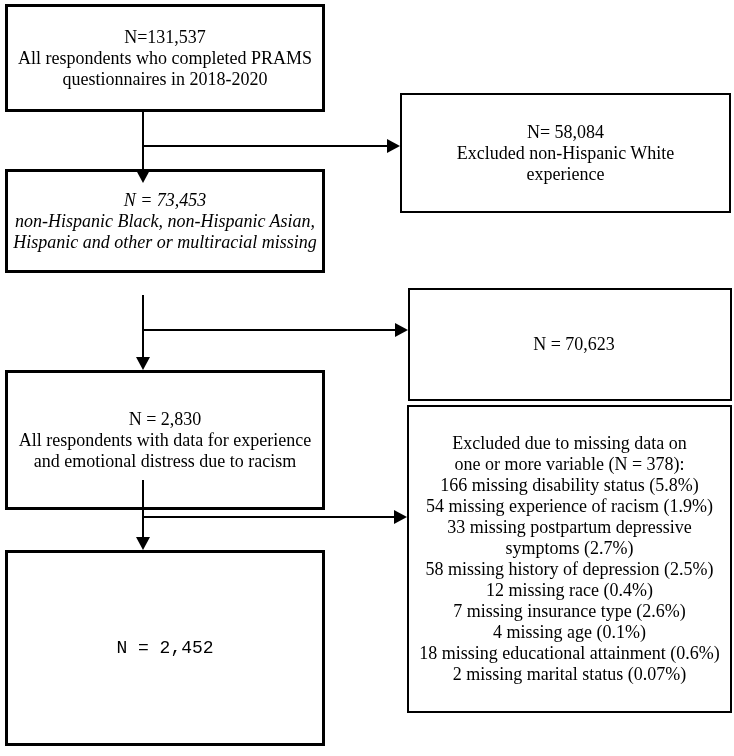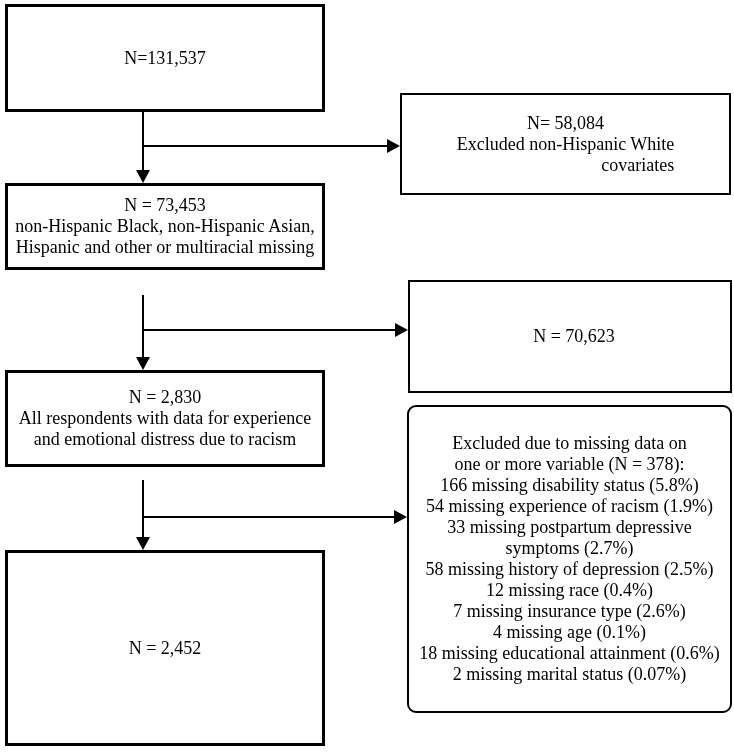--- a/index.html
+++ b/index.html
@@ -47,28 +47,28 @@
   .arr-right {
     position: absolute;
     width: 0; height: 0;
     border-top: 7px solid transparent;
     border-bottom: 7px solid transparent;
     border-left: 13px solid var(--border, #000000);
   }
 
   
   #box1 { left: 5px;  top: 4px;   width: 320px; height: 108px; }
-  #box2 { left: 5px;  top: 183px; width: 320px; height: 87px; }
-  #box3 { left: 5px;  top: 370px; width: 320px; height: 97px; }
-  #box4 { left: 5px;  top: 550px; width: 320px; height: 196px; }
+  #box2 { left: 5px;  top: 169px; width: 320px; height: 104px; font-style: italic; }
+  #box3 { left: 5px;  top: 370px; width: 320px; height: 140px; }
+  #box4 { left: 5px;  top: 550px; width: 320px; height: 196px; font-family: Liberation Mono, monospace; }
 
   
-  #excl1 { left: 400px; top: 93px;  width: 331px; height: 102px; text-align: right; }
-  #excl2 { left: 408px; top: 280px; width: 324px; height: 113px; padding-left: 12px; }
-  #excl3 { left: 407px; top: 405px; width: 325px; height: 308px; border-radius: 9px; }
+  #excl1 { left: 400px; top: 93px;  width: 331px; height: 120px; }
+  #excl2 { left: 408px; top: 288px; width: 324px; height: 113px; padding-left: 12px; }
+  #excl3 { left: 407px; top: 405px; width: 325px; height: 308px; }
 
   
   #v1  { left: 142px; top: 112px; width: 2px; height: 60px; }
   #a1d { left: 136px; top: 170px; }
   #h1  { left: 142px; top: 145px; width: 246px; height: 2px; }
   #a1r { left: 387px; top: 139px; }
 
   
   #v2  { left: 142px; top: 295px; width: 2px; height: 64px; }
   #a2d { left: 136px; top: 357px; }
@@ -81,20 +81,22 @@
   #h3  { left: 142px; top: 516px; width: 253px; height: 2px; }
   #a3r { left: 394px; top: 510px; }
 </style>
 </head>
 <body>
 
 <div class="canvas">
 
   <div class="fbox main-box" id="box1">
     <div class="nline">N=131,537</div>
+    <div class="lines">All respondents who completed PRAMS
+questionnaires in 2018-2020</div>
   </div>
 
   <div class="fbox main-box" id="box2">
     <div class="nline">N = 73,453</div>
     <div class="lines">non-Hispanic Black, non-Hispanic Asian,
 Hispanic and other or multiracial missing</div>
   </div>
 
   <div class="fbox main-box" id="box3">
     <div class="nline">N = 2,830</div>
@@ -102,21 +104,21 @@
 and emotional distress due to racism</div>
   </div>
 
   <div class="fbox main-box" id="box4">
     <div class="nline">N = 2,452</div>
   </div>
 
   <div class="fbox excl-box" id="excl1">
     <div class="nline">N= 58,084</div>
     <div class="lines">Excluded non-Hispanic White
-covariates</div>
+experience</div>
   </div>
 
   <div class="fbox excl-box" id="excl2">
     <div class="nline">N = 70,623</div>
   </div>
 
   <div class="fbox excl-box" id="excl3">
     <div class="lines">Excluded due to missing data on
 one or more variable (N = 378):
 166 missing disability status (5.8%)

